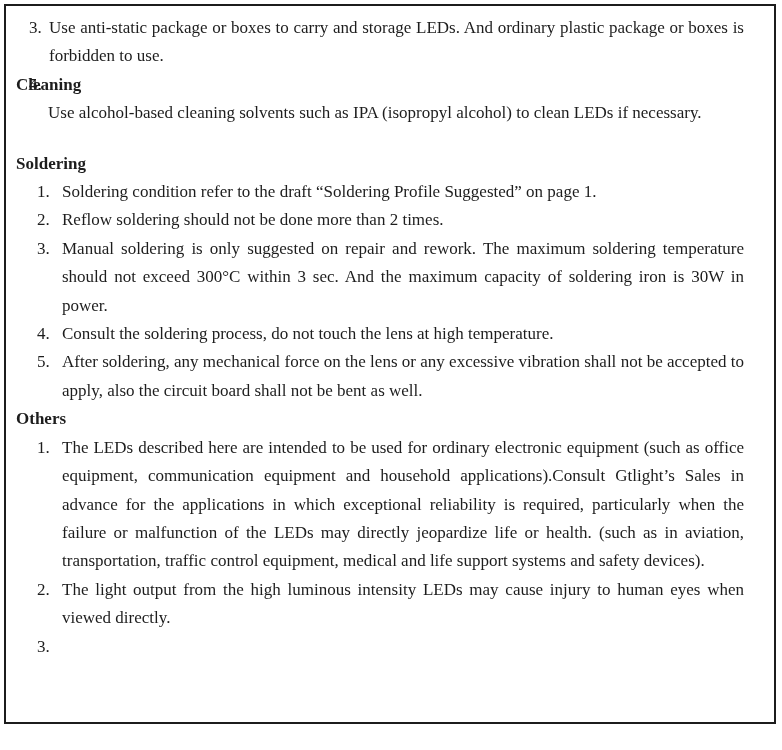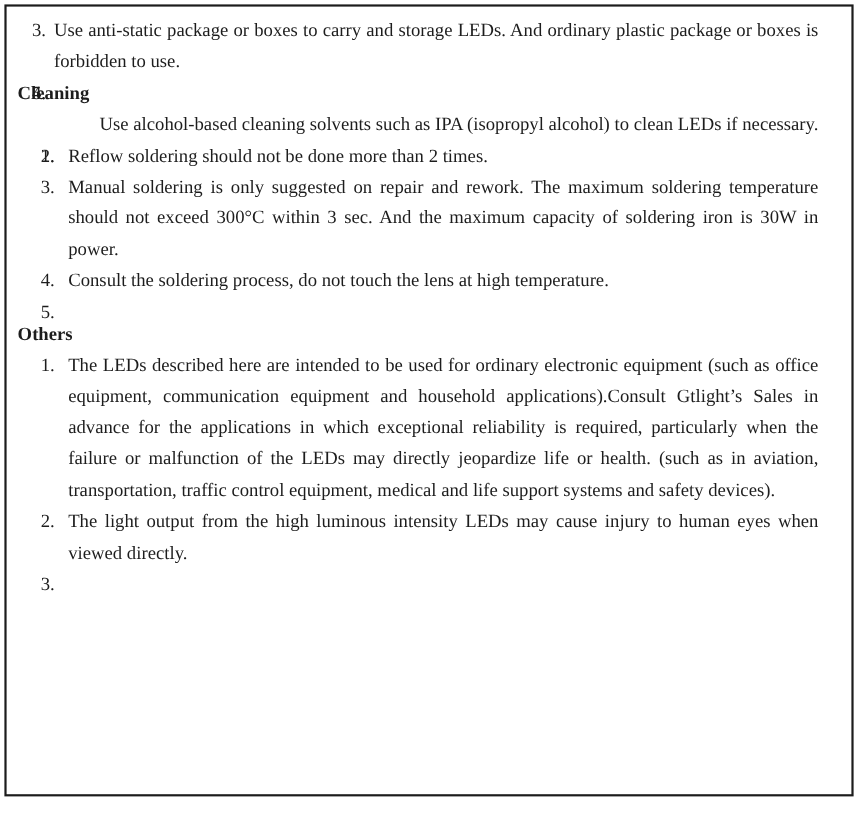--- a/index.html
+++ b/index.html
@@ -31,37 +31,37 @@
     line-height: 28.4px;
   }
   .section-heading {
     font-weight: bold;
     font-size: 17px;
     line-height: 28.4px;
     margin: 0;
   }
   .h-cleaning { margin-top: 0; }
   .h-soldering { margin-top: 22px; }
-  .h-others { margin-top: 20px; }
+  .h-others { }
 
   .list { margin: 0; padding: 0; }
   .list-item {
     position: relative;
     text-align: justify;
   }
   
   .esd-list .list-item { padding-left: 33px; }
   .esd-list .list-item .marker { position: absolute; left: 13px; top: 0; }
   
   .num-list .list-item { padding-left: 46px; }
   .num-list .list-item .marker { position: absolute; left: 21px; top: 0; }
 
   .indented-body {
     padding-left: 32px;
-    text-align: right;
+    text-align: left;
   }
   
   .justify-last { text-align-last: justify; }
 </style>
 </head>
 <body>
 
 <div class="page-frame doc-text">
 
   <div class="list esd-list">
@@ -73,38 +73,41 @@
       <span class="marker">4.</span>
     </div>
     <div class="list-item">
       <span class="marker">5.</span>
     </div>
   </div>
 
   <div class="section-heading h-cleaning">Cleaning</div>
   <div class="indented-body">Use alcohol-based cleaning solvents such as IPA (isopropyl alcohol) to clean LEDs if necessary.</div>
 
+  <div class="section-heading h-soldering">Soldering</div>
   <div class="list num-list">
     <div class="list-item">
       <span class="marker">1.</span>
+      <span>Soldering condition refer to the draft “Soldering Profile Suggested” on page 1.</span>
     </div>
     <div class="list-item">
       <span class="marker">2.</span>
       <span>Reflow soldering should not be done more than 2 times.</span>
     </div>
     <div class="list-item">
       <span class="marker">3.</span>
       <span>Manual soldering is only suggested on repair and rework. The maximum soldering temperature should not exceed 300°C within 3 sec. And the maximum capacity of soldering iron is 30W in power.</span>
     </div>
     <div class="list-item">
       <span class="marker">4.</span>
       <span>Consult the soldering process, do not touch the lens at high temperature.</span>
     </div>
     <div class="list-item">
       <span class="marker">5.</span>
+      <span>After soldering, any mechanical force on the lens or any excessive vibration shall not be accepted to apply, also the circuit board shall not be bent as well.</span>
     </div>
   </div>
 
   <div class="section-heading h-others">Others</div>
   <div class="list num-list">
     <div class="list-item">
       <span class="marker">1.</span>
       <span>The LEDs described here are intended to be used for ordinary electronic equipment (such as office equipment, communication equipment and household applications).Consult Gtlight’s Sales in advance for the applications in which exceptional reliability is required, particularly when the failure or malfunction of the LEDs may directly jeopardize life or health. (such as in aviation, transportation, traffic control equipment, medical and life support systems and safety devices).</span>
     </div>
     <div class="list-item">

